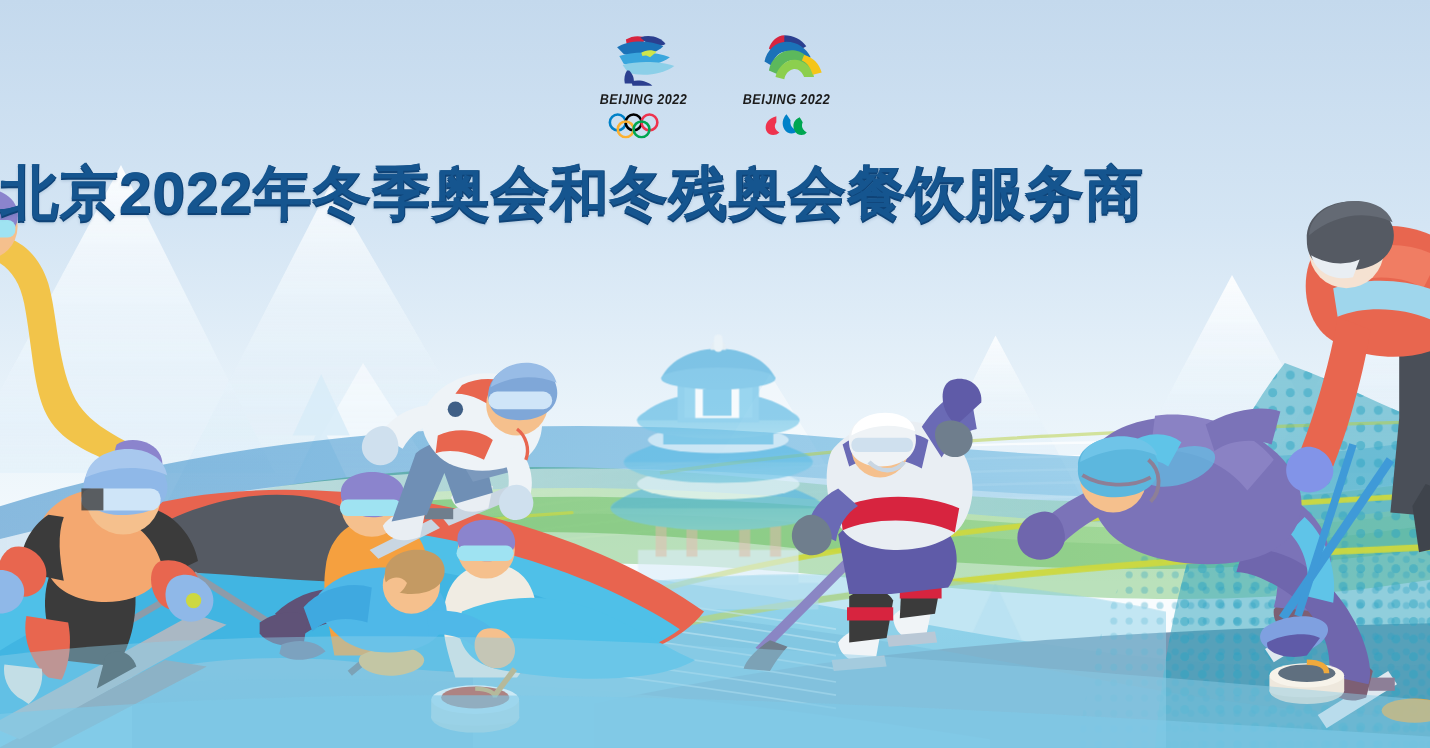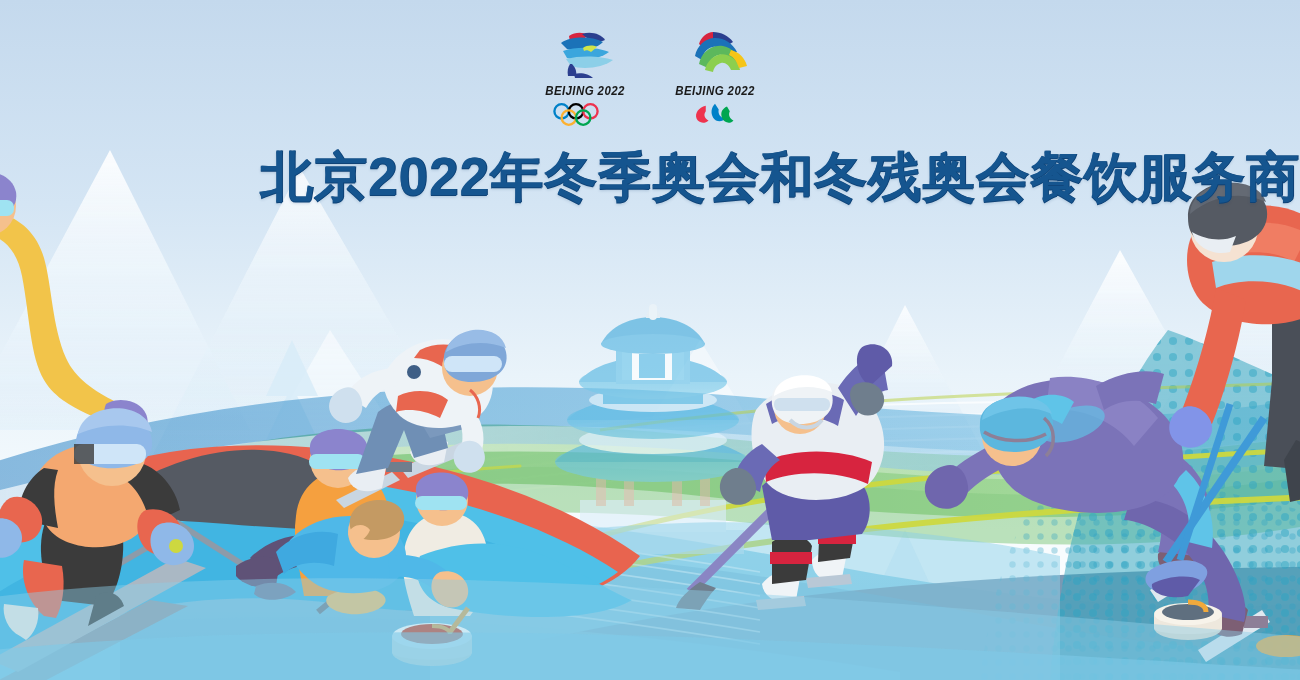--- a/index.html
+++ b/index.html
@@ -21,21 +21,21 @@
   .logo-mark{width:92px;height:50px;}
   .logo-word{
     margin-top:5px;font-family:"Liberation Sans",sans-serif;font-weight:700;
     font-size:11.5px;letter-spacing:.4px;color:#1b1b1b;font-style:italic;
     transform:scaleY(1.12);white-space:nowrap;
   }
   .logo-sub{margin-top:4px;height:26px;display:flex;align-items:center;justify-content:center;}
 
   
   #title{
-    position:absolute;left:0;right:0;top:146px;z-index:45;text-align:right;
+    position:absolute;left:0;right:0;top:146px;z-index:45;text-align:left;
     font-family:"Liberation Sans","DejaVu Sans",sans-serif;
     font-weight:700;font-size:53px;line-height:62px;letter-spacing:1px;
     color:#15558f;
     text-shadow:0 1px 0 #0f4377, 1px 0 0 #0f4377, 0 2px 3px rgba(10,60,110,.18);
     white-space:nowrap;
   }
 </style>
 </head>
 <body>
 

